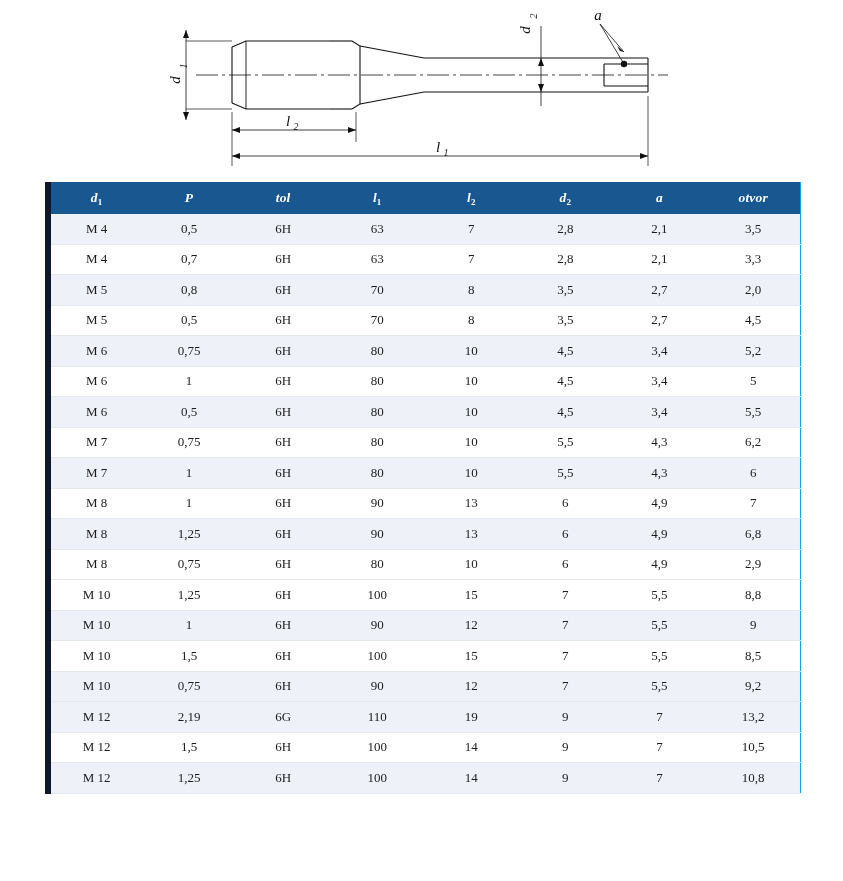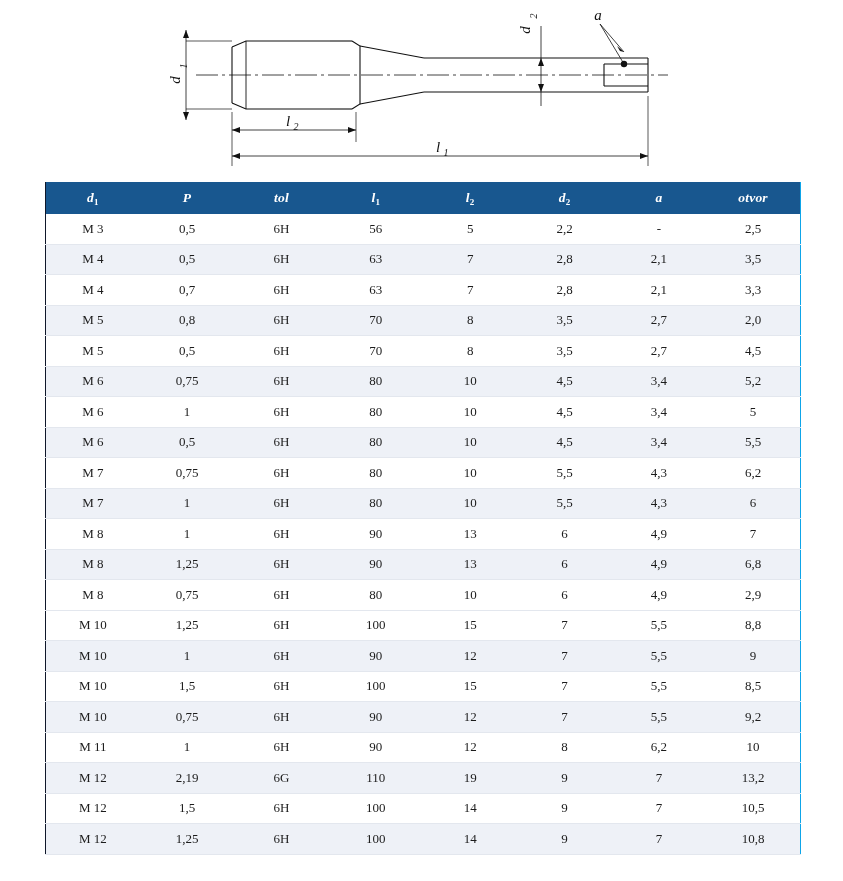--- a/index.html
+++ b/index.html
@@ -62,21 +62,21 @@
     font-size: 13px;
   }
   table.spec tbody tr.odd td {
     background: #ffffff;
   }
   table.spec tbody tr.even td {
     background: #eef1f7;
   }
   table.spec td.first-col,
   table.spec th.first-col {
-    border-left: 1px solid #0f172a;
+    border-left: 6px solid #0f172a;
   }
   table.spec td.last-col,
   table.spec th.last-col {
     border-right: 1px solid #0ea5e9;
   }
   sub {
     font-size: 9px;
     vertical-align: baseline;
     position: relative;
     top: 3px;
@@ -199,30 +199,20 @@
           <th><span class="ital">P</span></th>
           <th><span class="ital">tol</span></th>
           <th><span class="ital">l</span><sub>1</sub></th>
           <th><span class="ital">l</span><sub>2</sub></th>
           <th><span class="ital">d</span><sub>2</sub></th>
           <th><span class="ital">a</span></th>
           <th class="last-col"><span class="ital">otvor</span></th>
         </tr>
     </thead>
     <tbody>
-        <tr class="odd">
-          <td class="first-col">M 3</td>
-          <td>0,5</td>
-          <td>6H</td>
-          <td>56</td>
-          <td>5</td>
-          <td>2,2</td>
-          <td>-</td>
-          <td class="last-col">2,5</td>
-        </tr>
         <tr class="even">
           <td class="first-col">M 4</td>
           <td>0,5</td>
           <td>6H</td>
           <td>63</td>
           <td>7</td>
           <td>2,8</td>
           <td>2,1</td>
           <td class="last-col">3,5</td>
         </tr>
@@ -368,30 +358,20 @@
         </tr>
         <tr class="even">
           <td class="first-col">M 10</td>
           <td>0,75</td>
           <td>6H</td>
           <td>90</td>
           <td>12</td>
           <td>7</td>
           <td>5,5</td>
           <td class="last-col">9,2</td>
-        </tr>
-        <tr class="odd">
-          <td class="first-col">M 11</td>
-          <td>1</td>
-          <td>6H</td>
-          <td>90</td>
-          <td>12</td>
-          <td>8</td>
-          <td>6,2</td>
-          <td class="last-col">10</td>
         </tr>
         <tr class="even">
           <td class="first-col">M 12</td>
           <td>2,19</td>
           <td>6G</td>
           <td>110</td>
           <td>19</td>
           <td>9</td>
           <td>7</td>
           <td class="last-col">13,2</td>

